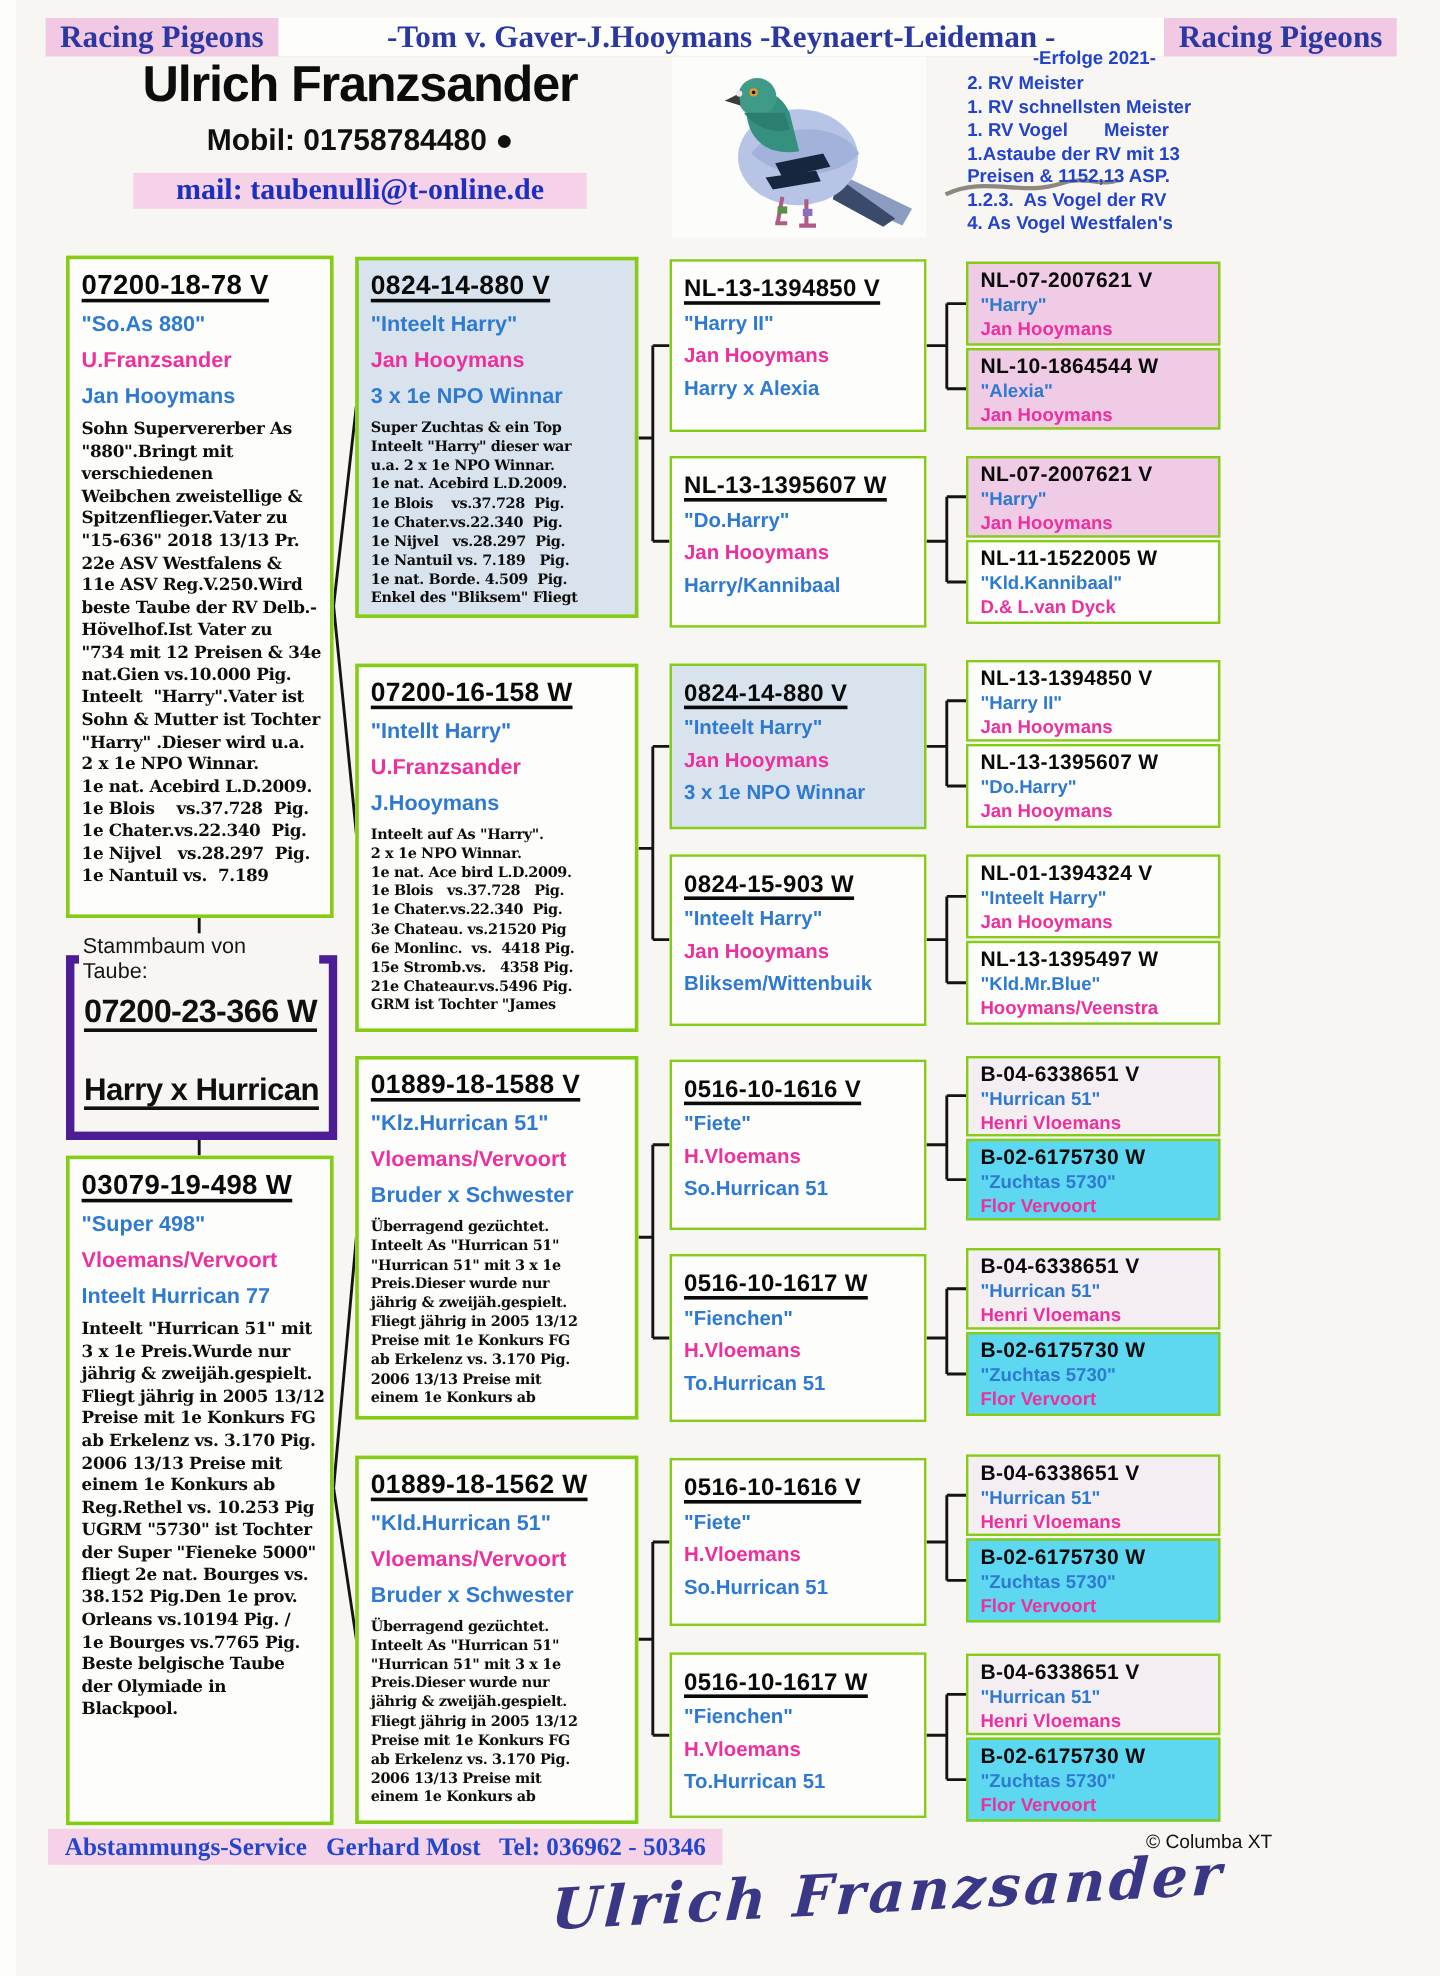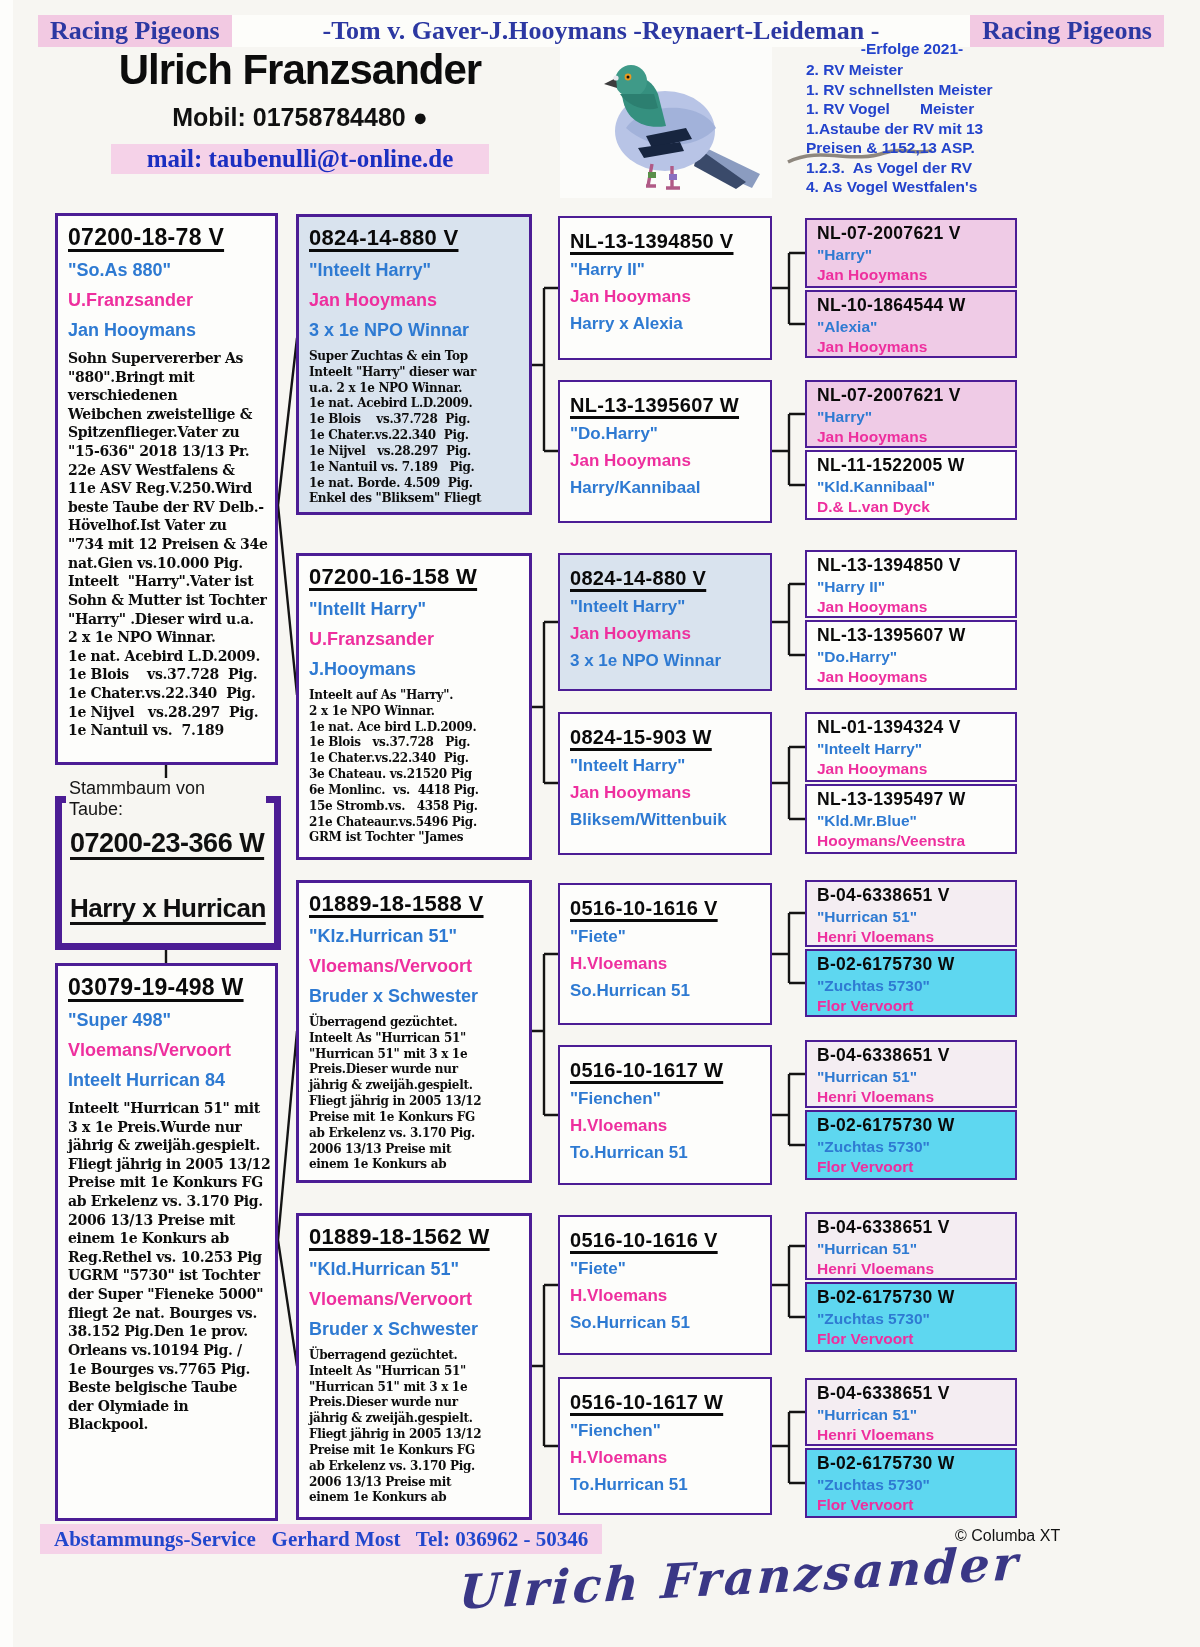--- a/index.html
+++ b/index.html
@@ -19,21 +19,21 @@
   .owner-name{font-size:42px;font-weight:bold;letter-spacing:-1px;color:#0c0c0c;}
   .owner-address{font-size:25px;font-weight:bold;margin-top:6px;}
   .owner-mobile{font-size:25px;font-weight:bold;margin-top:9px;}
   .owner-email{display:inline-block;margin-top:12px;background:#f5d2e8;color:#1b2fc0;
     font-family:"Liberation Serif",serif;font-weight:bold;font-size:25px;padding:1px 36px;}
   .pigeon{position:absolute;left:560px;top:36px;width:212px;height:162px;z-index:1;}
   .erfolge{position:absolute;left:806px;top:40px;width:212px;color:#2343cc;font-weight:bold;z-index:2;}
   .erfolge-title{font-size:15.5px;text-align:center;margin-bottom:2px;white-space:pre;}
   .erfolge-line{font-size:15.5px;line-height:19.5px;white-space:pre;}
   
-  .pbox{position:absolute;box-sizing:border-box;background:#fdfdfb;border:3px solid #4c1d95;
+  .pbox{position:absolute;box-sizing:border-box;background:#fdfdfb;border:3px solid #84cc16;
     padding:8px 10px;overflow:hidden;z-index:2;}
   .ring{font-weight:bold;font-size:22px;color:#0a0a0a;letter-spacing:.3px;white-space:nowrap;
     text-decoration:underline;text-decoration-thickness:2.5px;text-underline-offset:4px;}
   .bname,.breeder,.extra{font-weight:bold;font-size:18px;margin-top:9px;white-space:nowrap;}
   .bname{color:#2e7ad2;}
   .breeder{color:#ee2f9e;}
   .extra{color:#2e7ad2;}
   .body{font-family:"DejaVu Serif",serif;font-weight:bold;font-size:12px;line-height:1.32;
     margin-top:8px;color:#0d0d0d;letter-spacing:-.3px;white-space:pre;}
   .c1 .ring{font-size:23px;}
@@ -177,21 +177,21 @@
 <fieldset class="subject">
   <legend>Stammbaum von Taube:</legend>
   <div class="subject-ring">07200-23-366 W</div>
   <div class="subject-pair">Harry x Hurrican</div>
 </fieldset>
 
 <div class="pbox c1" style="left:55px;top:963px;width:223px;height:558px">
   <div class="ring">03079-19-498 W</div>
   <div class="bname">"Super 498"</div>
   <div class="breeder">Vloemans/Vervoort</div>
-  <div class="extra">Inteelt Hurrican 84</div>
+  <div class="extra">Inteelt Hurrican 77</div>
   <div class="body">Inteelt "Hurrican 51" mit
 3 x 1e Preis.Wurde nur
 jährig &amp; zweijäh.gespielt.
 Fliegt jährig in 2005 13/12
 Preise mit 1e Konkurs FG
 ab Erkelenz vs. 3.170 Pig.
 2006 13/13 Preise mit
 einem 1e Konkurs ab
 Reg.Rethel vs. 10.253 Pig
 UGRM "5730" ist Tochter

